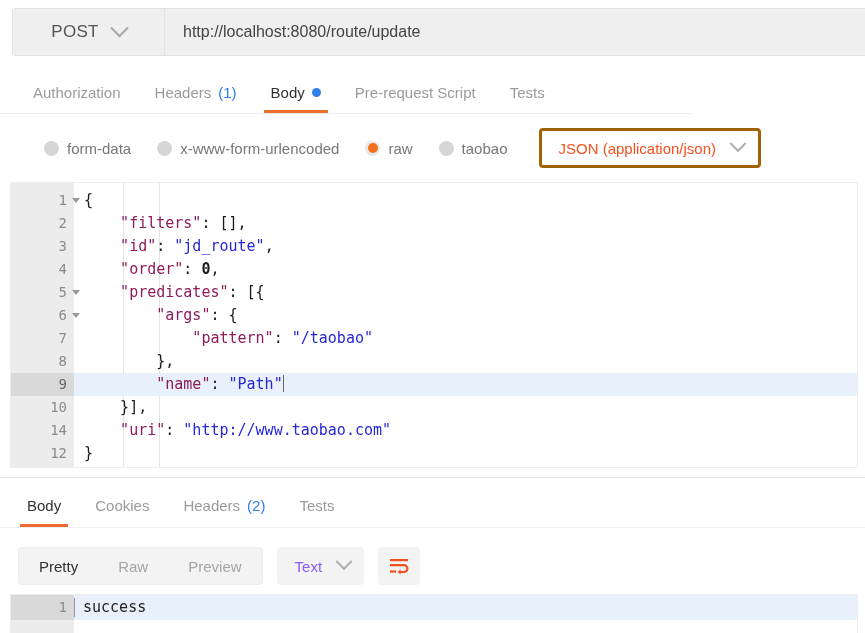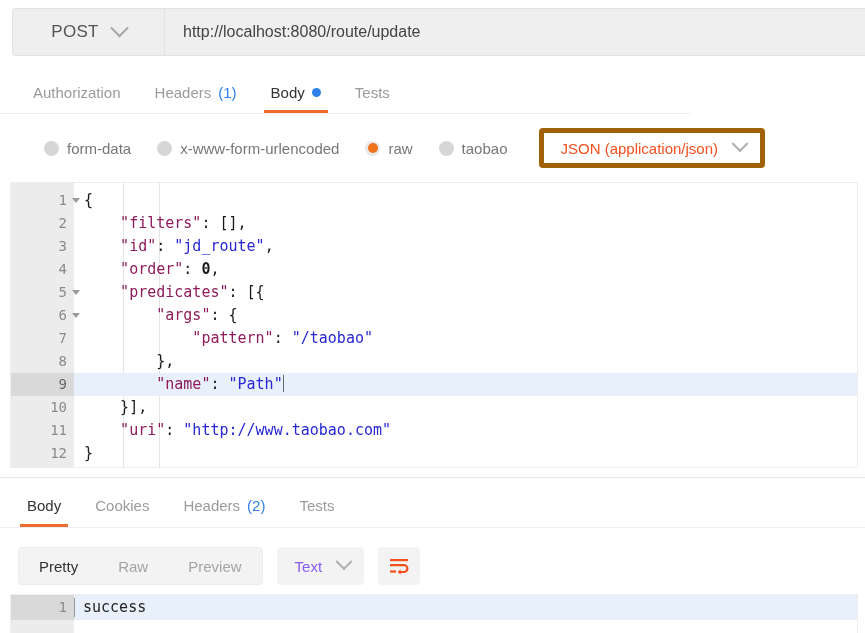--- a/index.html
+++ b/index.html
@@ -102,21 +102,21 @@
     width: 10px; height: 10px; border-radius: 50%;
     background: #f2711c;
   }
   .radio-label { font-size: 15px; color: #777; white-space: nowrap; }
 
   .json-select {
     margin-left: 6px;
     height: 40px;
     display: flex; align-items: center; gap: 16px;
     padding: 0 14px 0 16px;
-    border: 5px solid #a16207;
+    border: 3px solid #a16207;
     border-radius: 4px;
     background: #fff;
     cursor: pointer;
   }
   .json-select .lbl { font-size: 15px; color: #f4511e; white-space: nowrap; }
   .chev-gray {
     width: 12px; height: 12px;
     border-right: 2px solid #b0b0b0;
     border-bottom: 2px solid #b0b0b0;
     transform: rotate(45deg) translate(-3px,-3px);
@@ -294,20 +294,23 @@
   <div class="tab">
     <span>Authorization</span>
   </div>
   <div class="tab">
     <span>Headers</span>
     <span class="tab-count">(1)</span>
   </div>
   <div class="tab active">
     <span>Body</span>
     <span class="blue-dot"></span>
+  </div>
+  <div class="tab">
+    <span>Pre-request Script</span>
   </div>
   <div class="tab">
     <span>Tests</span>
   </div>
 </div>
 
 <div class="body-types">
   <div class="radio-opt">
     <span class="radio"></span>
     <span class="radio-label">form-data</span>
@@ -335,21 +338,21 @@
       <div class="gnum">1<span class="fold"></span></div>
       <div class="gnum">2</div>
       <div class="gnum">3</div>
       <div class="gnum">4</div>
       <div class="gnum">5<span class="fold"></span></div>
       <div class="gnum">6<span class="fold"></span></div>
       <div class="gnum">7</div>
       <div class="gnum">8</div>
       <div class="gnum active">9</div>
       <div class="gnum">10</div>
-      <div class="gnum">11</div>
+      <div class="gnum">14</div>
       <div class="gnum">12</div>
     </div>
   <div class="code-pane" id="code-pane">
     <div class="indent-guide" style="left:49px;"></div>
     <div class="indent-guide" style="left:85px;"></div>
   <div class="cline"><span class="p">{</span></div>
       <div class="cline"><span class="k">    "filters"</span><span class="p">: </span><span class="p">[]</span><span class="p">,</span></div>
       <div class="cline"><span class="k">    "id"</span><span class="p">: </span><span class="s">"jd_route"</span><span class="p">,</span></div>
       <div class="cline"><span class="k">    "order"</span><span class="p">: </span><span class="n">0</span><span class="p">,</span></div>
       <div class="cline"><span class="k">    "predicates"</span><span class="p">: </span><span class="p">[{</span></div>

